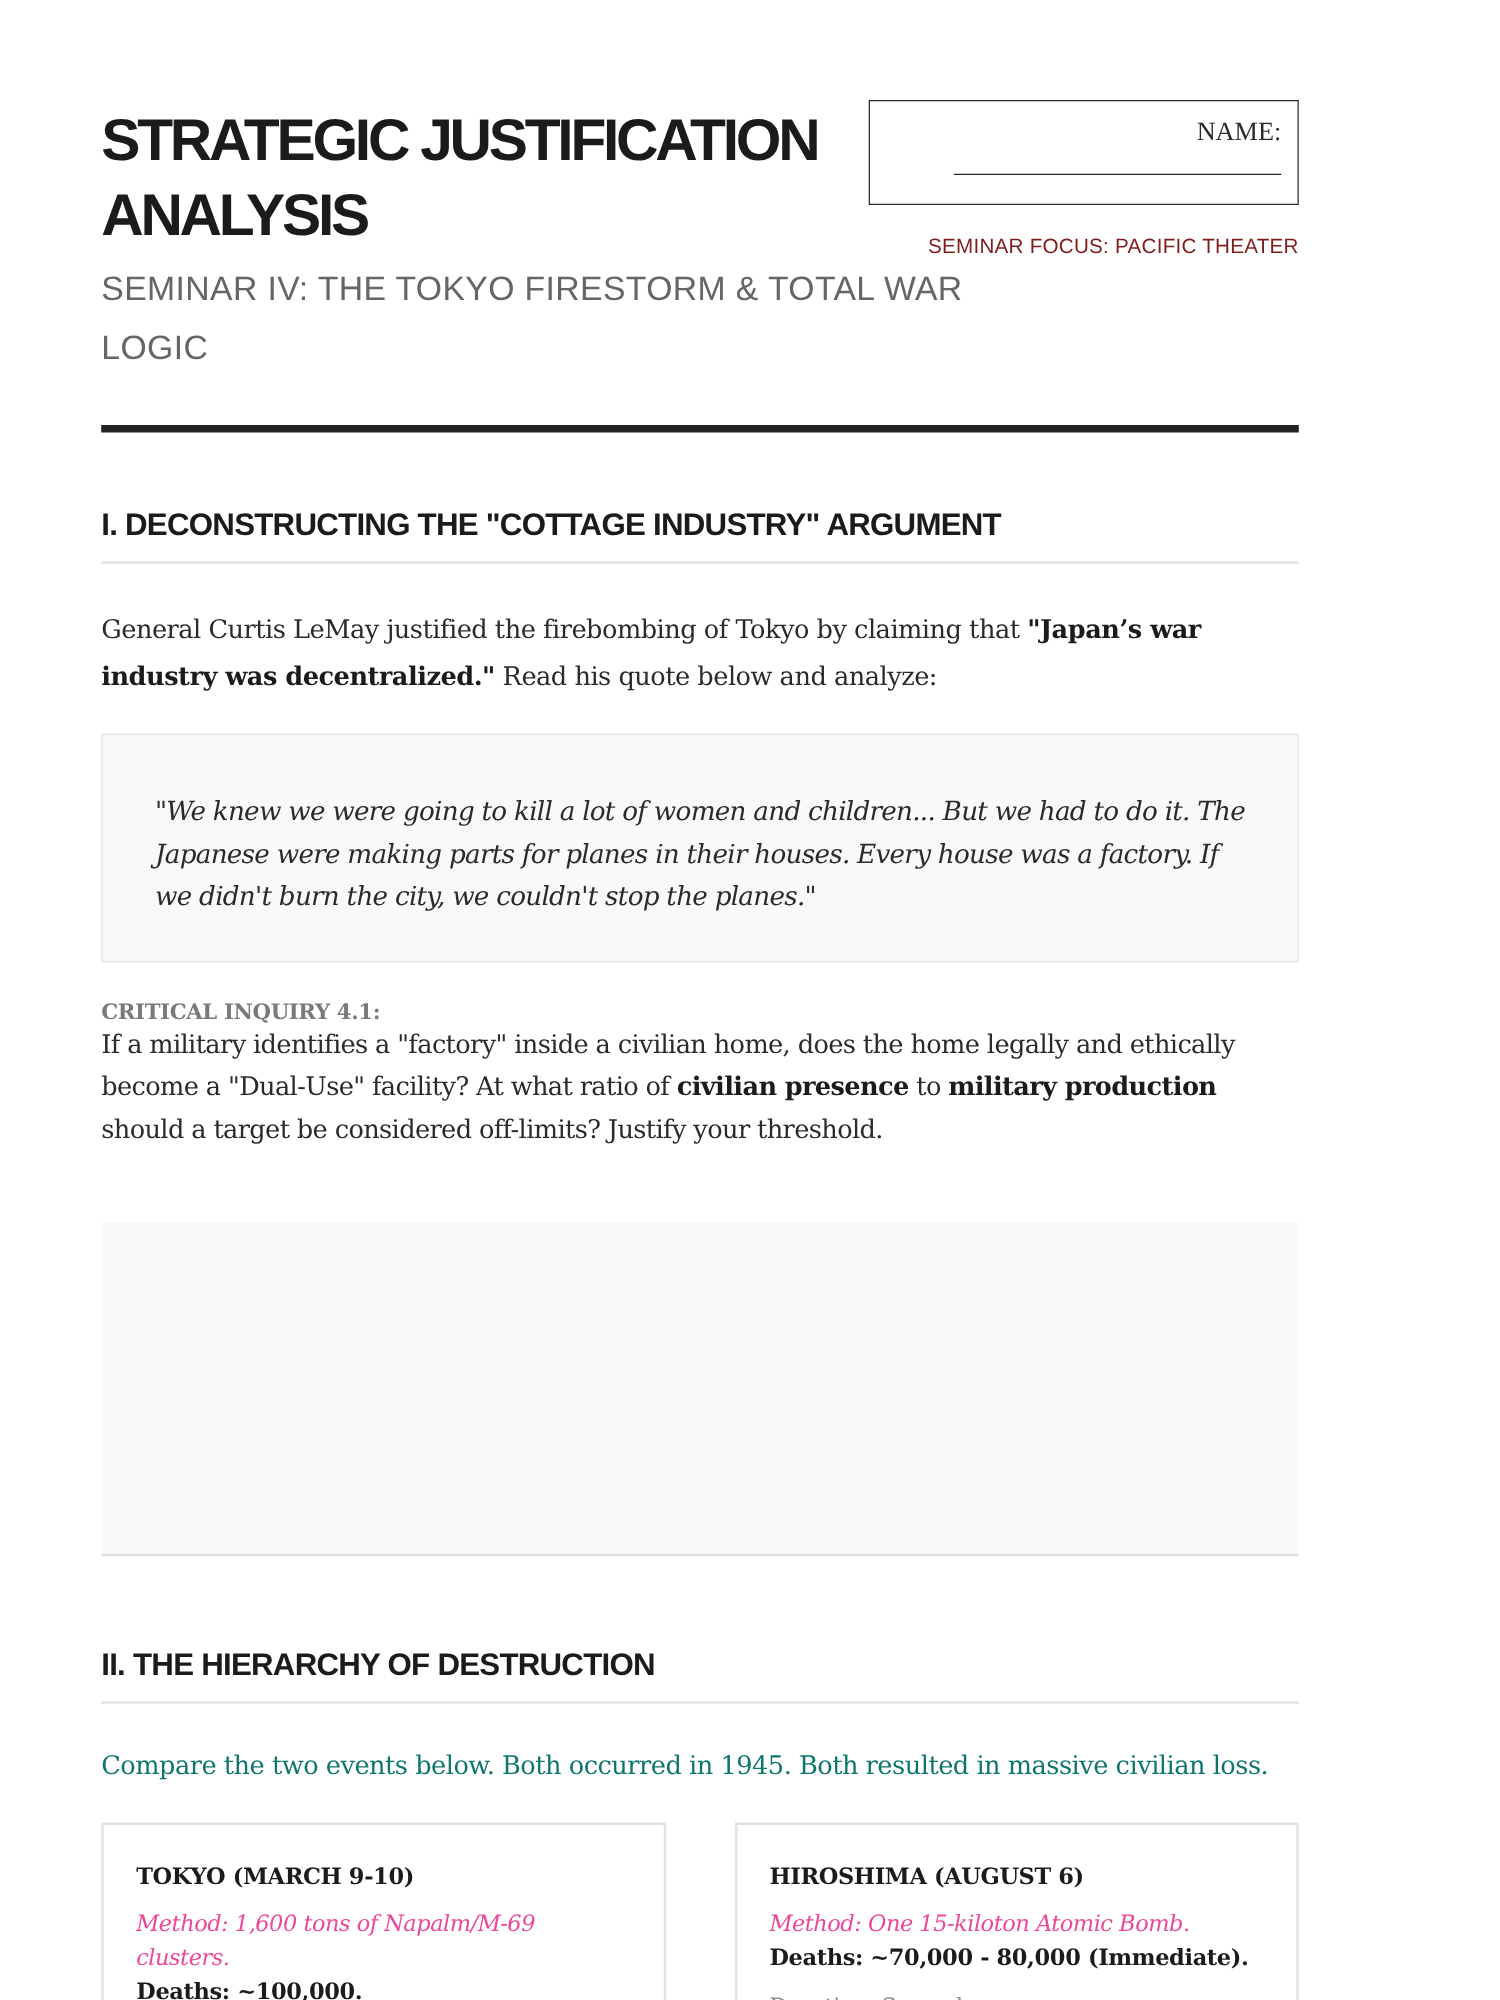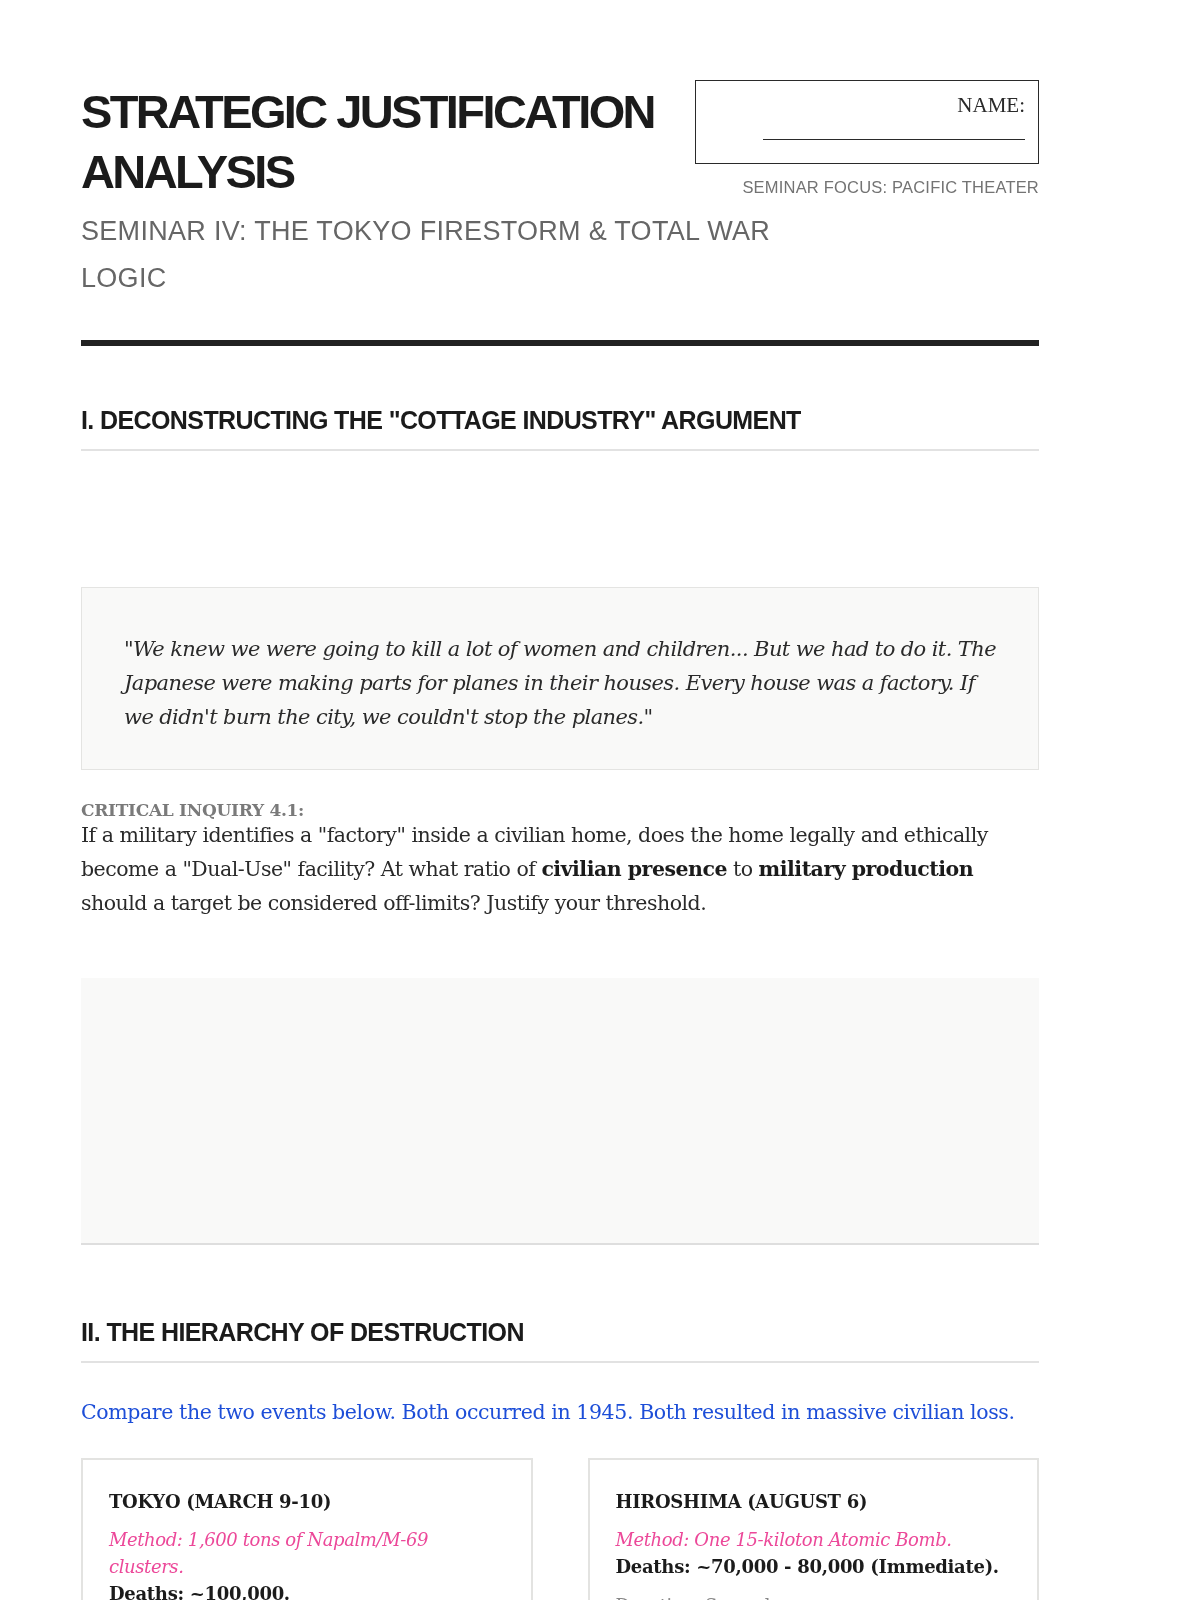--- a/index.html
+++ b/index.html
@@ -20,22 +20,22 @@
     font-family: "Liberation Sans", sans-serif; font-size: 27px;
     line-height: 47px; color: #666666; letter-spacing: 0.3px;
   }
   .name-box {
     position: absolute; right: 0; top: 80px; width: 344px; height: 84px;
     border: 1.5px solid #2a2a2a; padding: 10px 13px 0 0; text-align: right;
   }
   .name-label { font-family: Liberation Serif, serif; font-size: 21px; color: #2a2a2a; display: block; line-height: 28px; }
   .name-line { display: block; margin-left: auto; margin-top: 20px; width: 262px; border-bottom: 1.5px solid #2a2a2a; height: 1px; }
   .focus {
-    position: absolute; right: 0; top: 178px;
-    font-family: "Liberation Sans", sans-serif; font-size: 16.5px; color: #737373; letter-spacing: 0.2px;
+    position: absolute; right: 0; top: 188px;
+    font-family: "Liberation Sans", sans-serif; font-size: 16.5px; color: #7f1d1d; letter-spacing: 0.2px;
   }
   .rule-heavy { position: absolute; left: 0; right: 0; top: 340px; height: 6px; background: #222222; }
 
   
   h2.section-title {
     font-family: "Liberation Sans", sans-serif; font-weight: 700; font-size: 25px;
     letter-spacing: -0.6px; color: #1b1b1b; padding-bottom: 14px; border-bottom: 2px solid #e2e2e2;
   }
   .sec1-title { position: absolute; left: 81px; right: 81px; top: 406px; }
   .intro {
@@ -58,21 +58,21 @@
   }
   .inquiry-text b { font-weight: 700; color: #1b1b1b; }
   .answer-box {
     position: absolute; left: 81px; right: 81px; top: 978px; height: 267px;
     background: #f9f9f8; border-bottom: 2px solid #dedede; outline: none; resize: none; border-top: none; border-left: none; border-right: none;
   }
 
   .sec2-title { position: absolute; left: 81px; right: 81px; top: 1318px; }
   .compare-intro {
     position: absolute; left: 81px; right: 81px; top: 1395px;
-    font-size: 20.5px; line-height: 34px; color: #1d4ed8; letter-spacing: -0.4px;
+    font-size: 20.5px; line-height: 34px; color: #0f766e; letter-spacing: -0.4px;
   }
   .cards { position: absolute; left: 81px; right: 81px; top: 1458px; display: flex; gap: 55px; }
   .card {
     flex: 1; height: 200px; border: 2px solid #e3e3e1; padding: 30px 26px;
   }
   .card-title { font-weight: 700; font-size: 18px; color: #1b1b1b; letter-spacing: -0.3px; line-height: 24px; margin-bottom: 12px; }
   .card-method { font-style: italic; font-size: 18px; color: #ec4899; letter-spacing: -0.4px; line-height: 27px; }
   .card-deaths { font-weight: 700; font-size: 18px; color: #1b1b1b; letter-spacing: -0.3px; line-height: 27px; }
   .card-duration { font-size: 18px; color: #888888; letter-spacing: -0.3px; line-height: 27px; margin-top: 12px; }
 </style>
@@ -88,20 +88,21 @@
     <div class="name-box">
       <span class="name-label">NAME:</span>
       <span class="name-line"></span>
     </div>
     <div class="focus">SEMINAR FOCUS: PACIFIC THEATER</div>
     <div class="rule-heavy"></div>
   </header>
 
   <h2 class="section-title sec1-title">I. DECONSTRUCTING THE "COTTAGE INDUSTRY" ARGUMENT</h2>
 
+  <p class="intro"><span>General Curtis LeMay justified the firebombing of Tokyo by claiming that </span><b>"Japan’s war industry was decentralized."</b><span> Read his quote below and analyze:</span></p>
 
   <div class="quote-box">
     <p class="quote">"We knew we were going to kill a lot of women and children... But we had to do it. The Japanese were making parts for planes in their houses. Every house was a factory. If we didn't burn the city, we couldn't stop the planes."</p>
   </div>
 
   <div class="inquiry-label">CRITICAL INQUIRY 4.1:</div>
 
   <p class="inquiry-text"><span>If a military identifies a "factory" inside a civilian home, does the home legally and ethically become a "Dual-Use" facility? At what ratio of </span><b>civilian presence</b><span> to </span><b>military production</b><span> should a target be considered off-limits? Justify your threshold.</span></p>
 
   <textarea class="answer-box" style=""></textarea>

